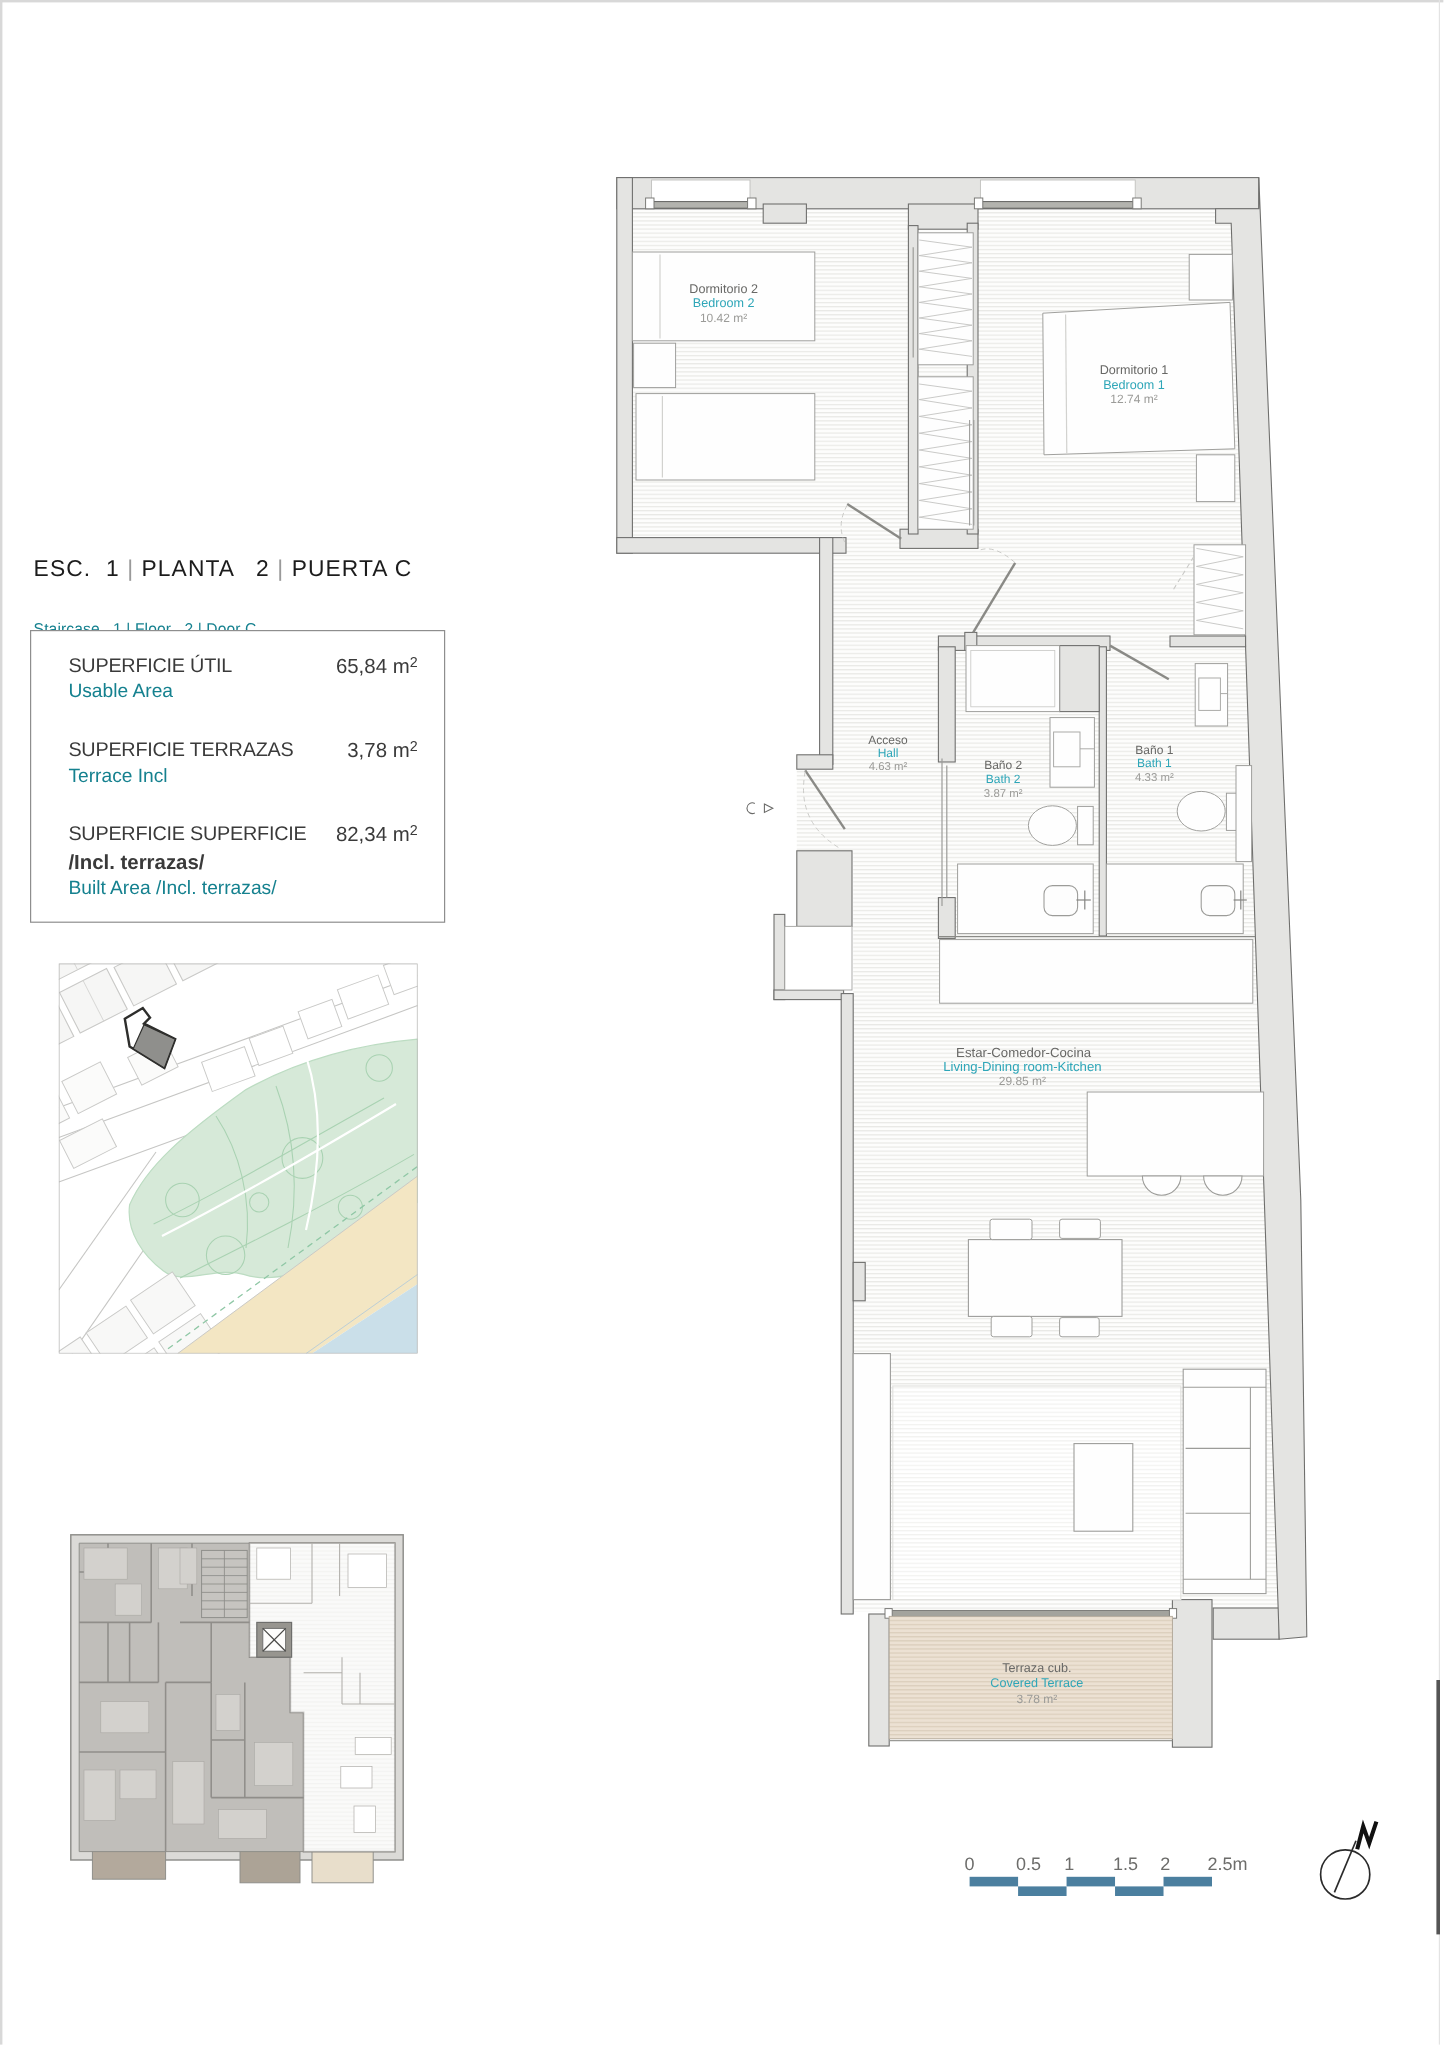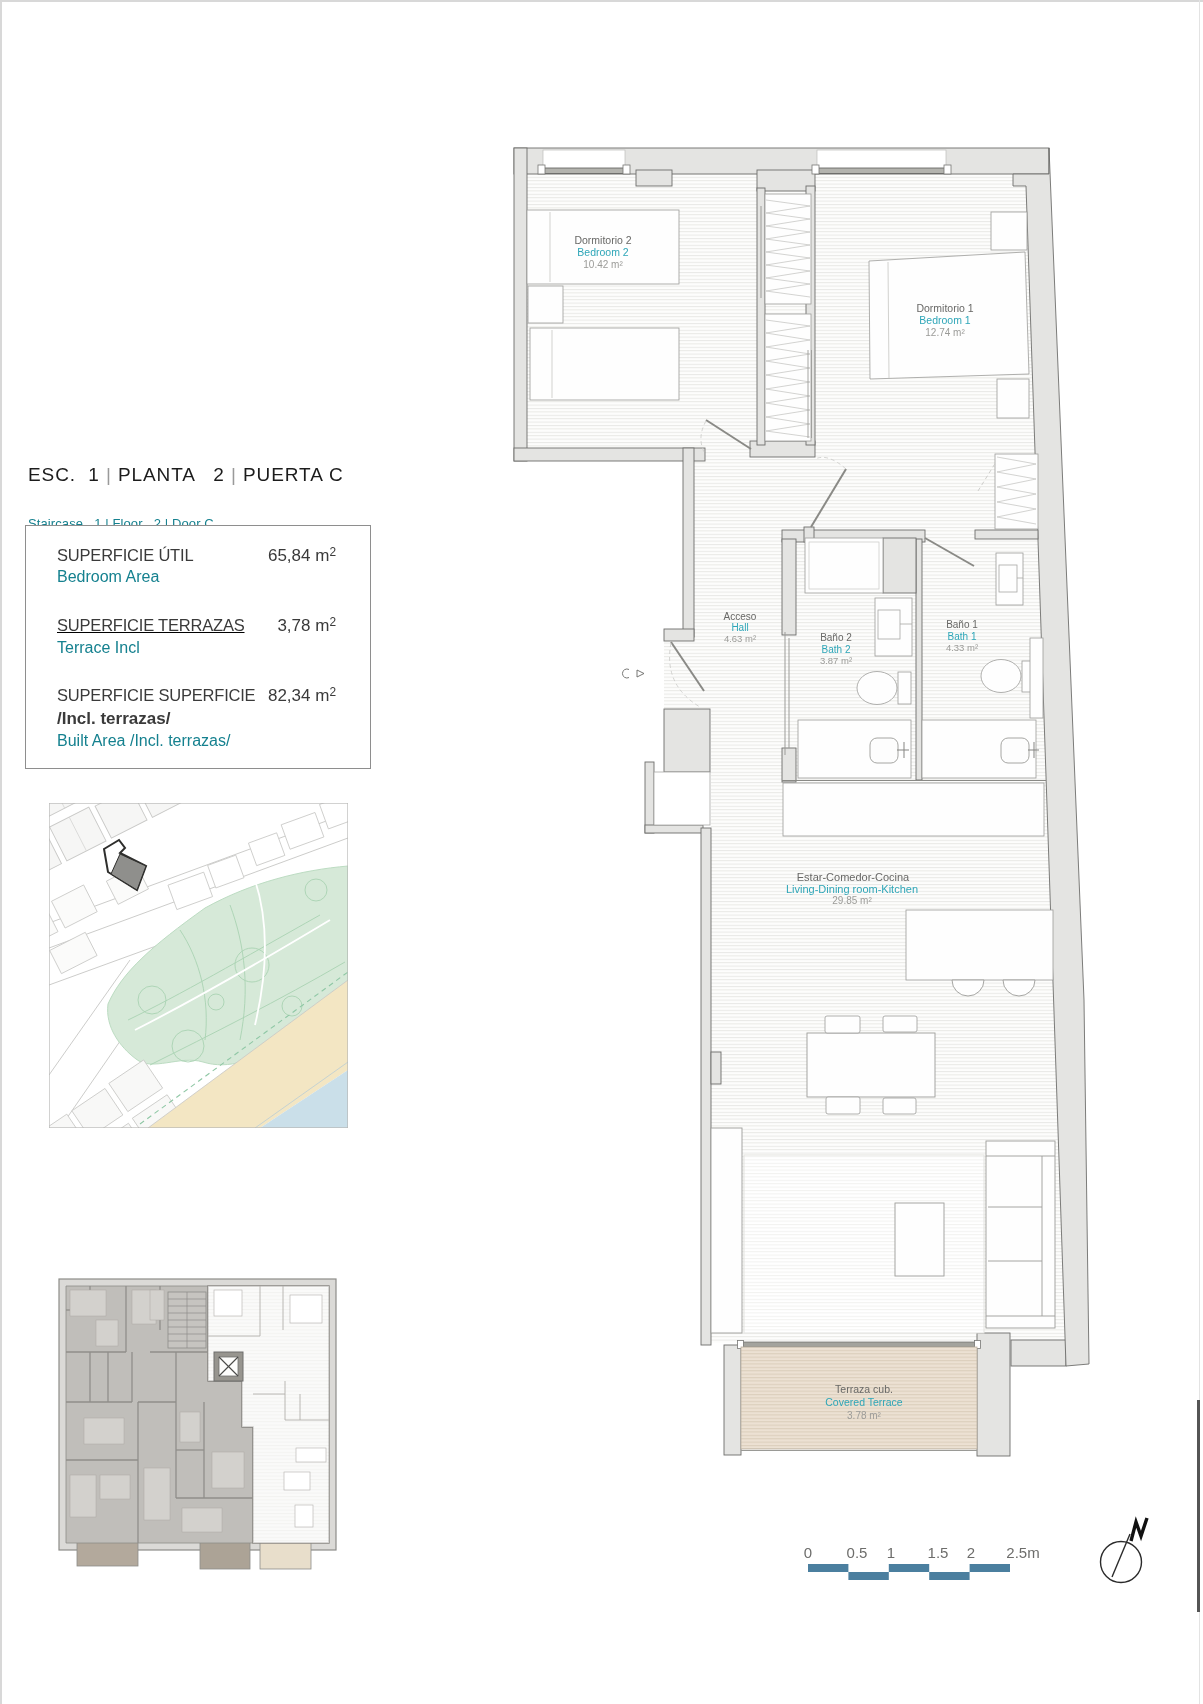--- a/index.html
+++ b/index.html
@@ -4,43 +4,43 @@
 <style>
   html,body{margin:0;padding:0;width:1203px;height:1704px;background:#ffffff;overflow:hidden;}
   body{position:relative;font-family:"Liberation Sans", sans-serif;}
   .abs{position:absolute;}
   .teal{color:#15818f;}
   #title1{left:28px;top:464px;font-size:19px;color:#1c1c1c;letter-spacing:0.9px;white-space:pre;}
   #title2{left:28px;top:516px;font-size:13px;letter-spacing:0.1px;white-space:pre;}
   #areabox{left:25px;top:525px;width:344px;height:242px;border:1.5px solid #8e8e8e;background:#fff;}
   .brow{position:absolute;left:31px;right:22px;}
   .blab{font-size:16.5px;color:#3a3a3a;letter-spacing:-0.2px;}
-  .bval{position:absolute;right:12px;top:0;font-size:17px;color:#3a3a3a;}
+  .bval{position:absolute;right:0;top:0;font-size:17px;color:#3a3a3a;}
   .bsub{font-size:16px;}
   sup{font-size:70%;vertical-align:baseline;position:relative;top:-0.45em;line-height:0;}
   .sep{color:#9a9a9a;}
 </style>
 </head>
 <body>
 
 <div class="abs" style="left:0;top:0;width:1203px;height:1.5px;background:#d8d8d8"></div>
 <div class="abs" style="left:0;top:0;width:1.5px;height:1704px;background:#d8d8d8"></div>
 <div class="abs" style="left:1199px;top:0;width:1px;height:1704px;background:#e3e3e3"></div>
 <div class="abs" style="left:1197px;top:1400px;width:3px;height:212px;background:#555555"></div>
 
 <div id="title1" class="abs">ESC.  1 <span class="sep">|</span> PLANTA   2 <span class="sep">|</span> PUERTA C</div>
 
 <div id="title2" class="abs teal">Staircase.  1 <span class="sep" style="color:#15818f">|</span> Floor   2 <span class="sep" style="color:#15818f">|</span> Door C</div>
 
 <div id="areabox" class="abs">
 
   <div class="brow" style="top:20px;"><span class="blab">SUPERFICIE ÚTIL</span><span class="bval">65,84 m<sup>2</sup></span></div>
-  <div class="brow bsub teal" style="top:42px;">Bedroom Area</div>
-
-  <div class="brow" style="top:90px;text-decoration:underline;"><span class="blab">SUPERFICIE TERRAZAS</span><span class="bval">3,78 m<sup>2</sup></span></div>
+  <div class="brow bsub teal" style="top:42px;">Usable Area</div>
+
+  <div class="brow" style="top:90px;"><span class="blab">SUPERFICIE TERRAZAS</span><span class="bval">3,78 m<sup>2</sup></span></div>
   <div class="brow bsub teal" style="top:113px;">Terrace Incl</div>
 
   <div class="brow" style="top:160px;"><span class="blab">SUPERFICIE SUPERFICIE</span><span class="bval">82,34 m<sup>2</sup></span></div>
   <div class="brow" style="top:183px;font-size:17px;color:#3a3a3a;font-weight:bold;">/Incl. terrazas/</div>
   <div class="brow bsub teal" style="top:206px;">Built Area /Incl. terrazas/</div>
 </div>
 
 <svg class="abs" style="left:0;top:0" width="1203" height="1704" viewBox="0 0 1203 1704">
 <defs>
 <pattern id="hatch" width="4" height="3.4" patternUnits="userSpaceOnUse">

